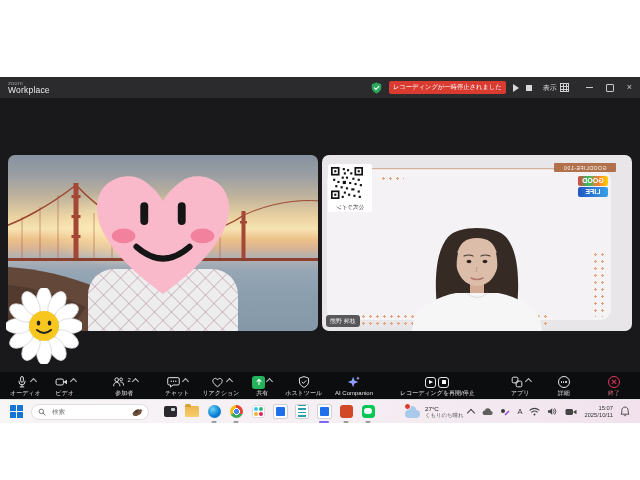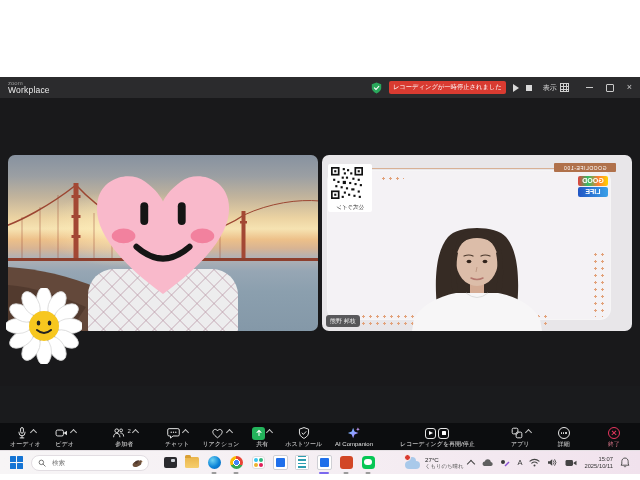--- a/index.html
+++ b/index.html
@@ -1,19 +1,19 @@
 <!DOCTYPE html>
 <html><head>
 <meta charset="utf-8">
 <style>
   html,body{margin:0;padding:0;background:#fff;}
   .canvas{position:relative;width:640px;height:480px;background:#fff;overflow:hidden;
           font-family:"Liberation Sans",sans-serif;-webkit-font-smoothing:antialiased;}
   
-  .screen{position:absolute;left:0;top:77px;width:640px;height:397px;background:#1a1b1d;}
+  .screen{position:absolute;left:0;top:77px;width:640px;height:346px;background:#1a1b1d;}
   .titlebar{position:absolute;left:0;top:0;width:100%;height:21px;background:#2b2b2d;
             display:flex;align-items:center;box-sizing:border-box;padding:0 8px;}
   .brand{display:flex;flex-direction:column;line-height:1;}
   .brand .b-top{font-size:6px;color:#9a9a9a;}
   .brand .b-bottom{font-size:8.5px;color:#ececec;letter-spacing:.2px;}
   .tb-right{margin-left:auto;display:flex;align-items:center;gap:7px;}
   .shield-ok{width:11px;height:12px;}
   .rec-banner{background:#d93b31;color:#fff;font-size:6.3px;padding:2px 4px;border-radius:2px;white-space:nowrap;}
   .tb-ico{color:#d6d6d6;font-size:8px;line-height:1;display:flex;align-items:center;justify-content:center;}
   .play-tri{width:0;height:0;border-left:6px solid #d9d9d9;border-top:4px solid transparent;border-bottom:4px solid transparent;}

